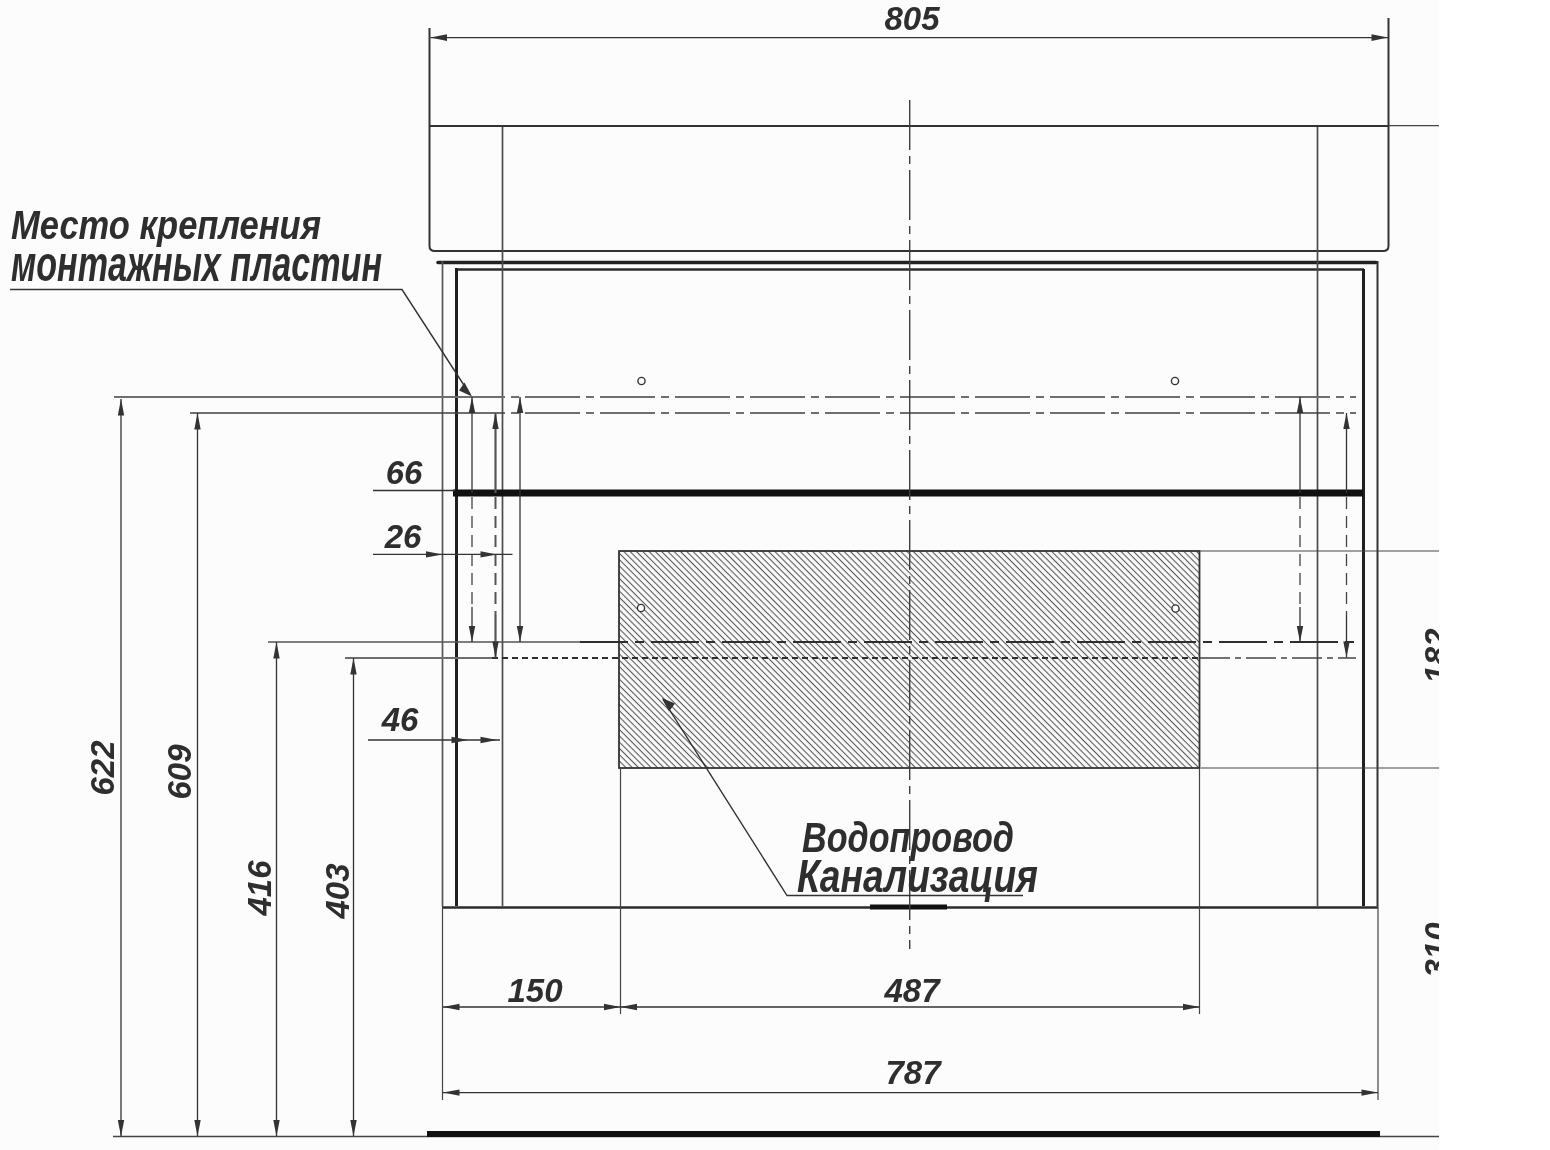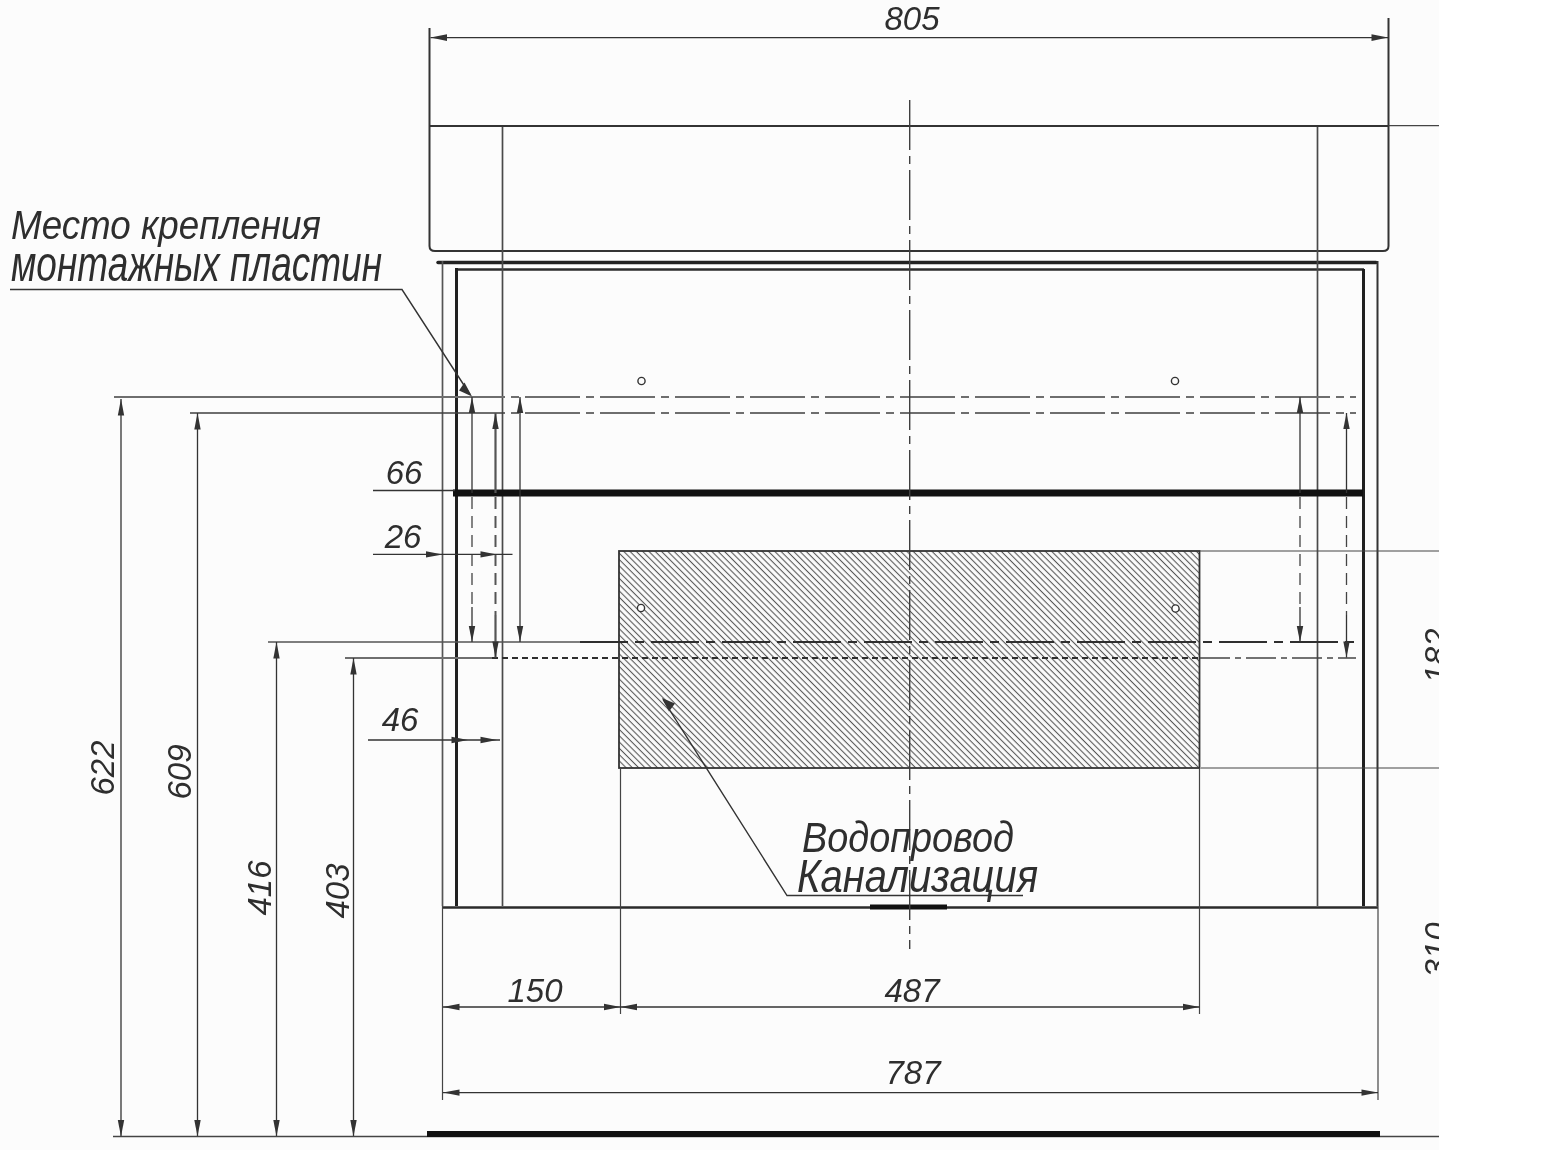--- a/index.html
+++ b/index.html
@@ -1,16 +1,16 @@
 <!DOCTYPE html>
 <html><head>
 <meta charset="utf-8">
 <style>
 html,body{margin:0;padding:0;background:#fff;}
-#wrap{position:relative;width:1439px;height:1150px;background:#fcfcfc;overflow:hidden;}
+#wrap{position:relative;width:1439px;height:1150px;background:#fcfcfc;overflow:hidden;font-weight:bold;}
 svg{filter:blur(0.45px);}
 text{font-family:"Liberation Sans",sans-serif;font-style:italic;fill:#2e2e2e;}
 .d{font-size:33px;}
 .lbl{font-size:40px;}
 </style>
 </head>
 <body>
 <div id="wrap">
 <svg width="1550" height="1150" viewBox="0 0 1550 1150">
 <defs>

